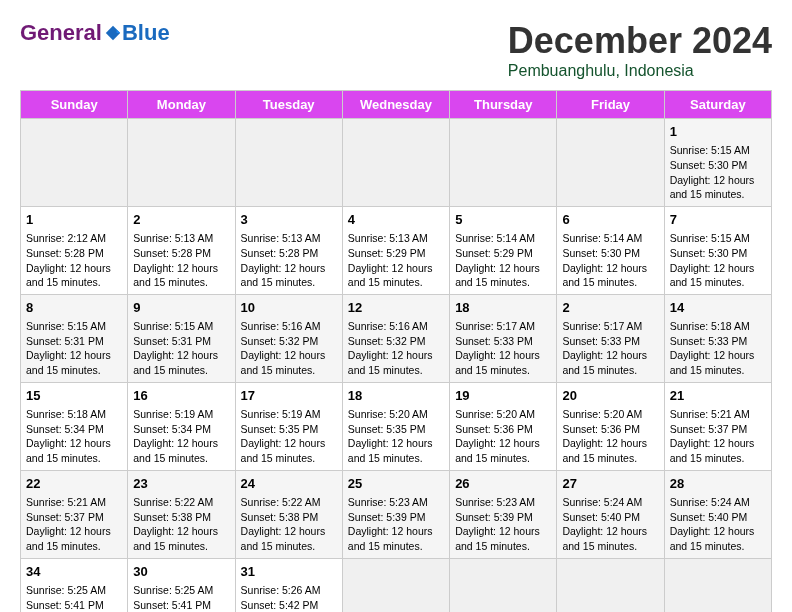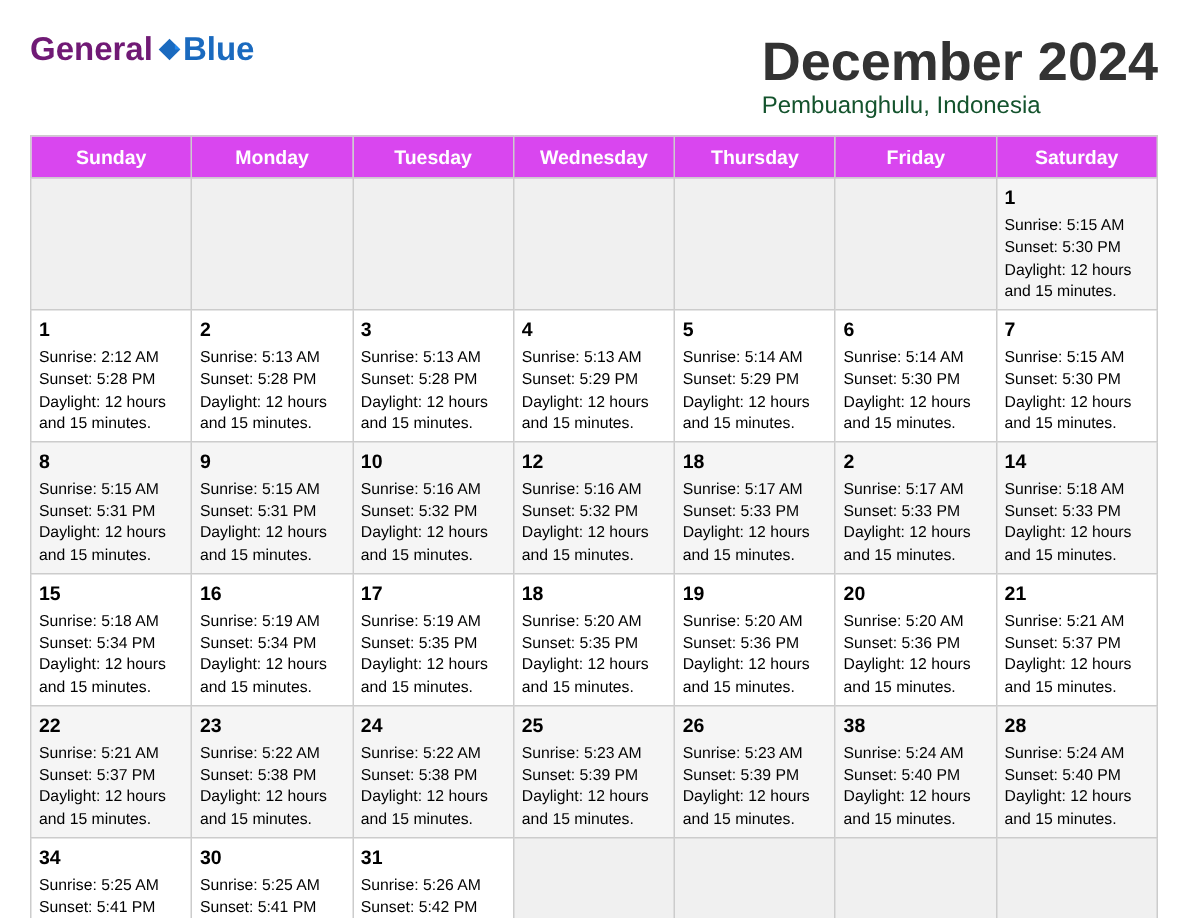--- a/index.html
+++ b/index.html
@@ -154,21 +154,21 @@
         <td><span class="day-num">19</span><span>Sunrise: 5:20 AM</span><br><span>Sunset: 5:36 PM</span><br><span>Daylight: 12 hours and 15 minutes.</span></td>
         <td><span class="day-num">20</span><span>Sunrise: 5:20 AM</span><br><span>Sunset: 5:36 PM</span><br><span>Daylight: 12 hours and 15 minutes.</span></td>
         <td><span class="day-num">21</span><span>Sunrise: 5:21 AM</span><br><span>Sunset: 5:37 PM</span><br><span>Daylight: 12 hours and 15 minutes.</span></td>
       </tr>
       <tr>
         <td><span class="day-num">22</span><span>Sunrise: 5:21 AM</span><br><span>Sunset: 5:37 PM</span><br><span>Daylight: 12 hours and 15 minutes.</span></td>
         <td><span class="day-num">23</span><span>Sunrise: 5:22 AM</span><br><span>Sunset: 5:38 PM</span><br><span>Daylight: 12 hours and 15 minutes.</span></td>
         <td><span class="day-num">24</span><span>Sunrise: 5:22 AM</span><br><span>Sunset: 5:38 PM</span><br><span>Daylight: 12 hours and 15 minutes.</span></td>
         <td><span class="day-num">25</span><span>Sunrise: 5:23 AM</span><br><span>Sunset: 5:39 PM</span><br><span>Daylight: 12 hours and 15 minutes.</span></td>
         <td><span class="day-num">26</span><span>Sunrise: 5:23 AM</span><br><span>Sunset: 5:39 PM</span><br><span>Daylight: 12 hours and 15 minutes.</span></td>
-        <td><span class="day-num">38</span><span>Sunrise: 5:24 AM</span><br><span>Sunset: 5:40 PM</span><br><span>Daylight: 12 hours and 15 minutes.</span></td>
+        <td><span class="day-num">27</span><span>Sunrise: 5:24 AM</span><br><span>Sunset: 5:40 PM</span><br><span>Daylight: 12 hours and 15 minutes.</span></td>
         <td><span class="day-num">28</span><span>Sunrise: 5:24 AM</span><br><span>Sunset: 5:40 PM</span><br><span>Daylight: 12 hours and 15 minutes.</span></td>
       </tr>
       <tr>
         <td><span class="day-num">34</span><span>Sunrise: 5:25 AM</span><br><span>Sunset: 5:41 PM</span><br></td>
         <td><span class="day-num">30</span><span>Sunrise: 5:25 AM</span><br><span>Sunset: 5:41 PM</span><br></td>
         <td><span class="day-num">31</span><span>Sunrise: 5:26 AM</span><br><span>Sunset: 5:42 PM</span><br></td>
         <td class="empty-cell"></td>
         <td class="empty-cell"></td>
         <td class="empty-cell"></td>
         <td class="empty-cell"></td>

